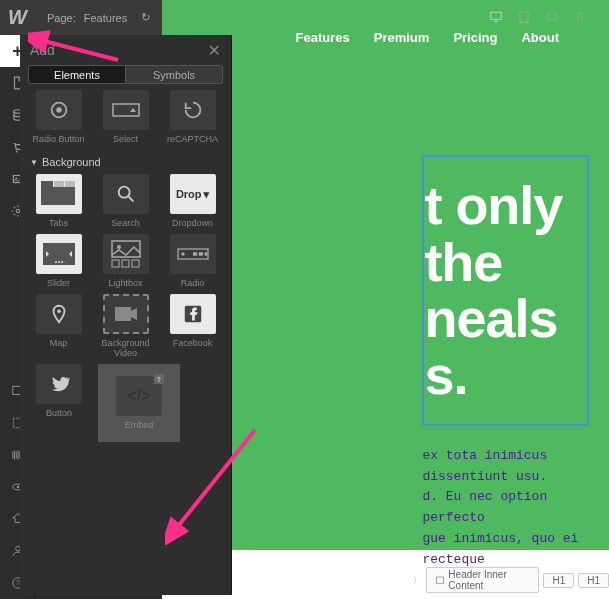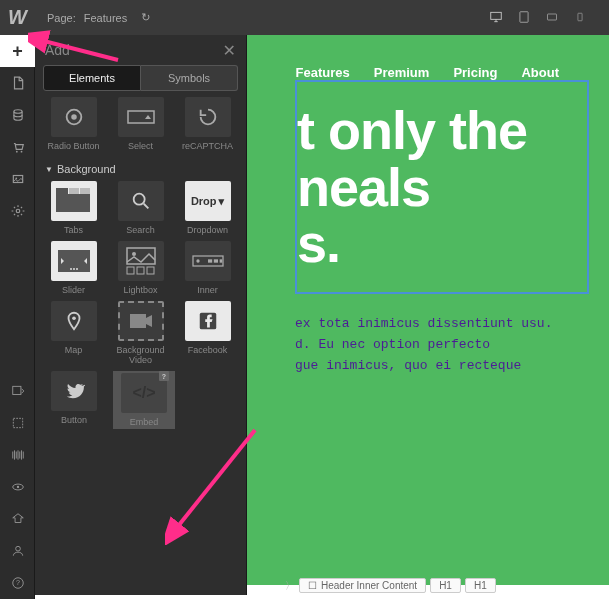--- a/index.html
+++ b/index.html
@@ -7,54 +7,54 @@
 
 .app { display: flex; height: 100%; background: #2c2c2c; }
 .left-rail { width: 35px; background: #2c2c2c; display: flex; flex-direction: column; border-right: 1px solid #1a1a1a; }
 .logo { width: 35px; height: 35px; background: #3a3a3a; display: flex; align-items: center; justify-content: center; color: #bbb; font-size: 20px; font-weight: bold; font-style: italic; }
 .rail-icon { width: 35px; height: 32px; display: flex; align-items: center; justify-content: center; color: #999; font-size: 14px; cursor: pointer; }
 .rail-icon.plus { background: #fff; color: #333; font-size: 18px; font-weight: bold; height: 32px; margin-top: 0; }
 .rail-spacer { flex: 1; }
 .top-group { display: flex; flex-direction: column; }
 .bottom-group { display: flex; flex-direction: column; }
 
-.main { flex: 1; display: flex; flex-direction: column; }
+.main { flex: 1; display: flex; flex-direction: row; }
 .topbar { height: 35px; background: #3a3a3a; display: flex; align-items: center; padding: 0 12px; color: #aaa; font-size: 11px; gap: 8px; }
 .device-bar { position: absolute; top: 10px; right: 20px; display: flex; gap: 10px; color: #aaa; z-index: 5; }
 .device-icon { width: 18px; height: 14px; display: flex; align-items: center; justify-content: center; font-size: 12px; cursor: pointer; }
 
 .canvas-wrap { flex: 1; position: relative; background: #fff; overflow: hidden; }
 .canvas-green { position: absolute; left: 0; top: 0; right: 0; height: 550px; background: #4fb960; padding: 30px 20px 20px 260px; }
 .nav { display: flex; gap: 24px; justify-content: flex-end; padding-right: 30px; }
 .nav a { color: #fff; font-size: 13px; font-weight: bold; text-decoration: none; }
-.hero { border: 2px solid #4a90d9; padding: 20px 10px 20px 0; position: relative; width: 100%; }
+.hero { margin-top: 110px; border: 2px solid #4a90d9; padding: 20px 10px 20px 0; position: relative; width: 100%; }
 .hero-text { color: #fff; font-size: 54px; font-weight: 900; line-height: 1.05; letter-spacing: -1px; }
 .body-text { margin-top: 20px; color: #4c1d95; font-family: 'Courier New', monospace; font-size: 13px; line-height: 1.6; }
 .breadcrumb { position: absolute; bottom: 6px; left: 250px; display: flex; gap: 4px; font-size: 10px; color: #666; align-items: center; }
 .bc-item { border: 1px solid #ccc; padding: 1px 8px; background: #fafafa; border-radius: 2px; display: flex; gap: 4px; align-items: center; }
 
 
-.add-panel { position: absolute; top: 35px; left: 35px; width: 212px; height: 560px; background: #2e2e2e; z-index: 10; display: flex; flex-direction: column; border-right: 1px solid #1a1a1a; }
+.add-panel { position: absolute; top: 35px; left: 20px; width: 212px; height: 560px; background: #2e2e2e; z-index: 10; display: flex; flex-direction: column; border-right: 1px solid #1a1a1a; }
 .panel-head { height: 30px; display: flex; align-items: center; justify-content: space-between; padding: 0 10px; color: #888; font-size: 14px; }
 .panel-close { color: #888; cursor: pointer; font-size: 16px; }
-.tab-row { display: flex; height: 26px; margin: 0 8px; }
+.tab-row { display: flex; height: 19px; margin: 0 8px; }
 .tab { flex: 1; display: flex; align-items: center; justify-content: center; font-size: 11px; cursor: pointer; }
 .tab.active { background: #1a1a1a; color: #eee; border: 1px solid #555; border-radius: 3px 0 0 3px; }
 .tab.inactive { background: #3a3a3a; color: #aaa; border: 1px solid #555; border-left: 0; border-radius: 0 3px 3px 0; text-align: center; }
 
 .panel-body { overflow-y: hidden; padding: 6px 10px; }
 .el-row { display: flex; gap: 10px; margin-bottom: 6px; }
 .el-item { width: 58px; display: flex; flex-direction: column; align-items: center; gap: 4px; cursor: pointer; }
 .el-icon { width: 46px; height: 40px; background: #3c3c3c; border-radius: 2px; display: flex; align-items: center; justify-content: center; color: #999; font-size: 18px; position: relative; }
 .el-icon.white { background: #eaeaea; color: #333; font-size: 10px; font-weight: bold; }
 .el-label { font-size: 9px; color: #888; text-align: center; }
 .section-head { display: flex; align-items: center; gap: 4px; color: #ccc; font-size: 11px; padding: 6px 0; }
 .section-head .arrow { font-size: 8px; }
 .dashed { border: 2px dashed #888; }
-.highlight-box { background: #555; padding: 2px; }
+.highlight-box { background: #555; padding: 12px; }
 .highlight-box .el-icon { background: #444; }
 .badge { position: absolute; top: -2px; right: -2px; width: 10px; height: 10px; background: #666; color: #ccc; font-size: 7px; display: flex; align-items: center; justify-content: center; border-radius: 1px; }
 
 
 .arrow1 { position: absolute; top: 30px; left: 28px; z-index: 20; pointer-events: none; }
 .arrow2 { position: absolute; top: 425px; left: 165px; z-index: 20; pointer-events: none; }
 </style>
 </head>
 <body>
 
@@ -312,21 +312,21 @@
       <div class="el-item">
         <div class="el-icon">
             <svg viewBox="0 0 40 24" width="40" height="20">
               <rect x="2" y="6" width="36" height="12" fill="none" stroke="#aaa" stroke-width="1.5"></rect>
               <circle cx="8" cy="12" r="2" fill="#aaa"></circle>
               <rect x="20" y="10" width="5" height="4" fill="#aaa"></rect>
               <rect x="27" y="10" width="5" height="4" fill="#aaa"></rect>
               <rect x="34" y="10" width="3" height="4" fill="#aaa"></rect>
             </svg>
           </div>
-        <div class="el-label">Inner</div>
+        <div class="el-label">Radio</div>
       </div>
     </div>
 
     <div class="el-row">
       <div class="el-item">
         <div class="el-icon">
             <svg viewBox="0 0 24 24" width="22" height="22">
               <path d="M12 3c-3 0-6 2-6 6 0 4 6 12 6 12s6-8 6-12c0-4-3-6-6-6z" fill="none" stroke="#ccc" stroke-width="2"></path>
               <circle cx="12" cy="9" r="2" fill="#ccc"></circle>
             </svg>

